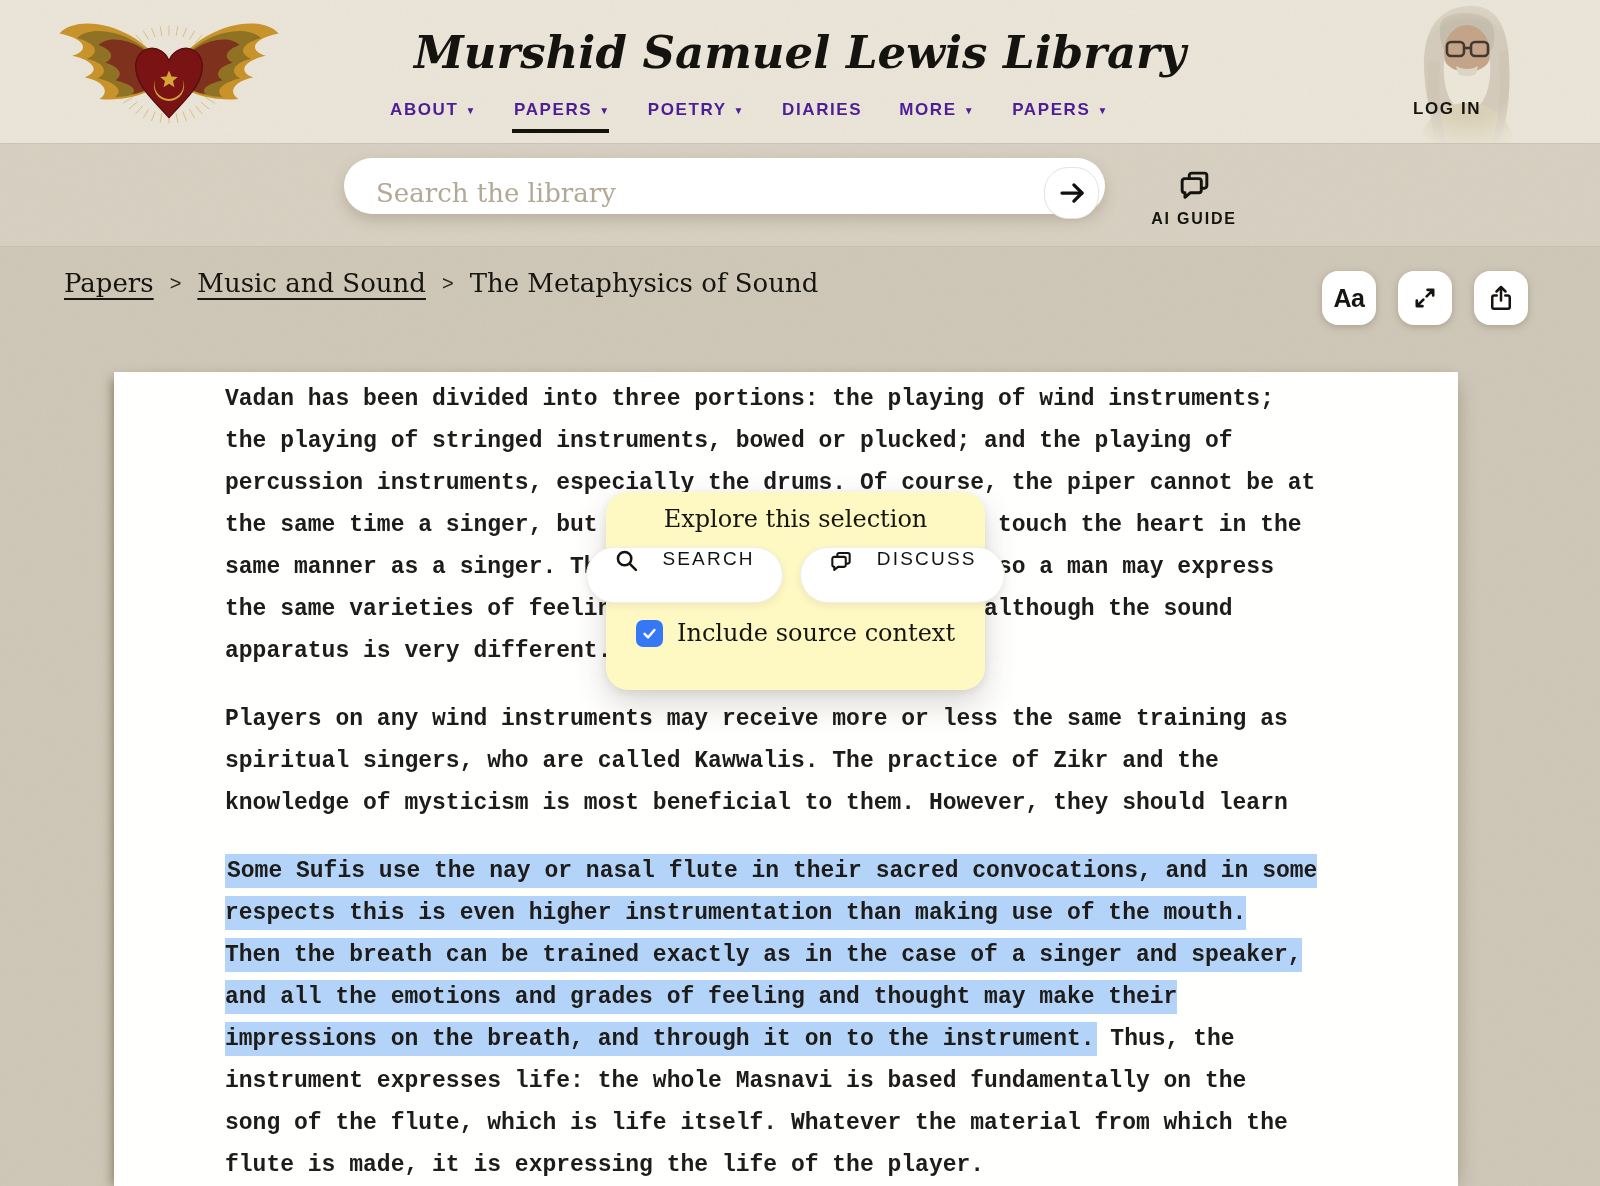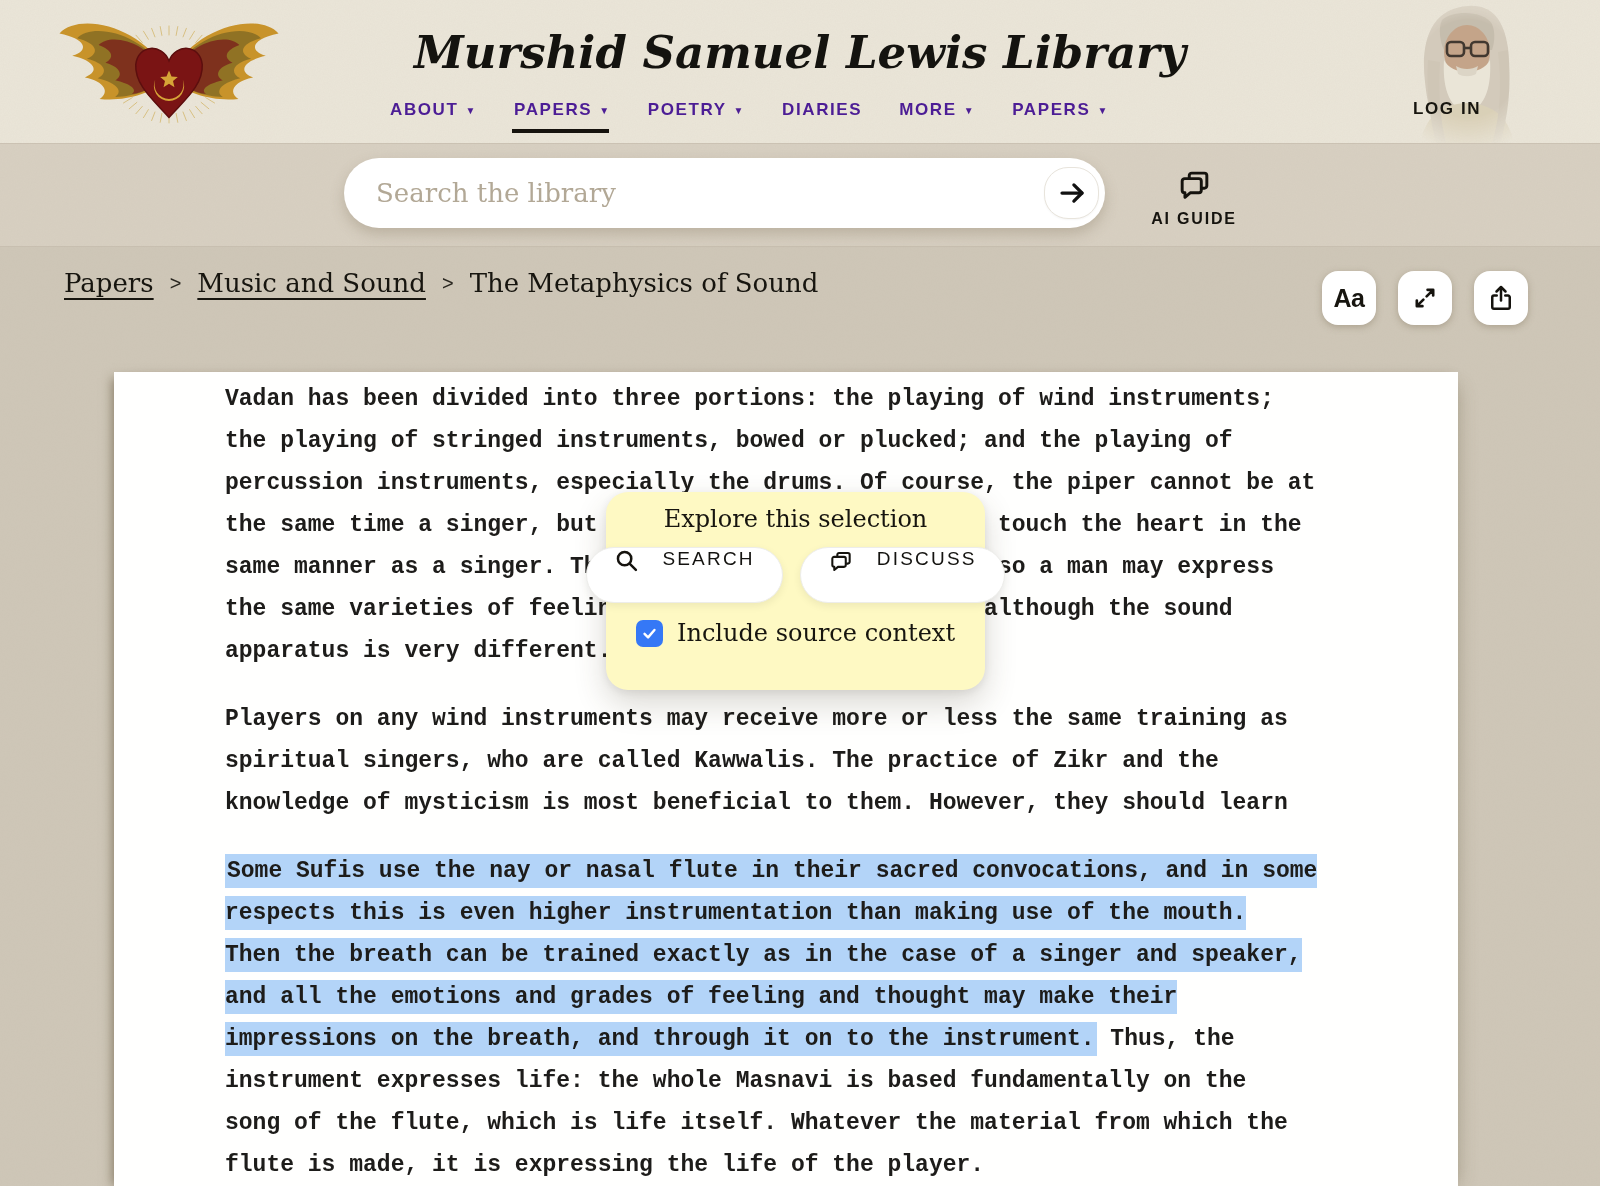--- a/index.html
+++ b/index.html
@@ -26,21 +26,21 @@
     letter-spacing:1.6px; color:#4c1d95; cursor:pointer; white-space:nowrap; }
   .nav-item .chev { font-size:10px; line-height:1; transform:translateY(1px); }
   .nav-item.active::after { content:""; position:absolute; left:-2px; right:2px; bottom:-13px; height:4px; background:#16130e; }
   .photo-wrap { position:absolute; left:1392px; top:0; width:152px; height:143px; z-index:2;
     -webkit-mask-image:radial-gradient(ellipse 58% 62% at 50% 48%, #000 55%, transparent 95%);
     mask-image:radial-gradient(ellipse 58% 62% at 50% 48%, #000 55%, transparent 95%);
     filter:blur(.4px) saturate(.85); opacity:.95; }
   .login { position:absolute; left:1413px; top:99px; z-index:3; font-size:17px; font-weight:600; letter-spacing:1.6px; color:#17150f; cursor:pointer; }
 
   
-  .search-pill { position:absolute; left:344px; top:158px; width:761px; height:70px; background:#fff;
+  .search-pill { position:absolute; left:344px; top:158px; width:761px; height:56px; background:#fff;
     border-radius:35px; z-index:2; box-shadow:0 6px 14px rgba(115,100,75,.28); }
   .search-input { position:absolute; left:0; top:0; width:680px; height:70px; border:none; outline:none; background:transparent;
     padding-left:32px; font-family:"DejaVu Serif", serif; font-size:26px; color:#3c372e; }
   .search-input::placeholder { color:#b2a896; opacity:1; }
   .search-go { position:absolute; right:6px; top:9px; width:55px; height:52px; border-radius:24px; background:#fff;
     border:1.5px solid #e8e4dc; display:flex; align-items:center; justify-content:center; cursor:pointer;
     box-shadow:0 1px 2px rgba(0,0,0,.04); }
   .ai-guide { position:absolute; left:1138px; top:166px; width:112px; text-align:center; z-index:2; cursor:pointer; }
   .ai-guide .lbl { margin-top:3px; font-size:16px; font-weight:700; letter-spacing:1.8px; color:#15130e; }
 

